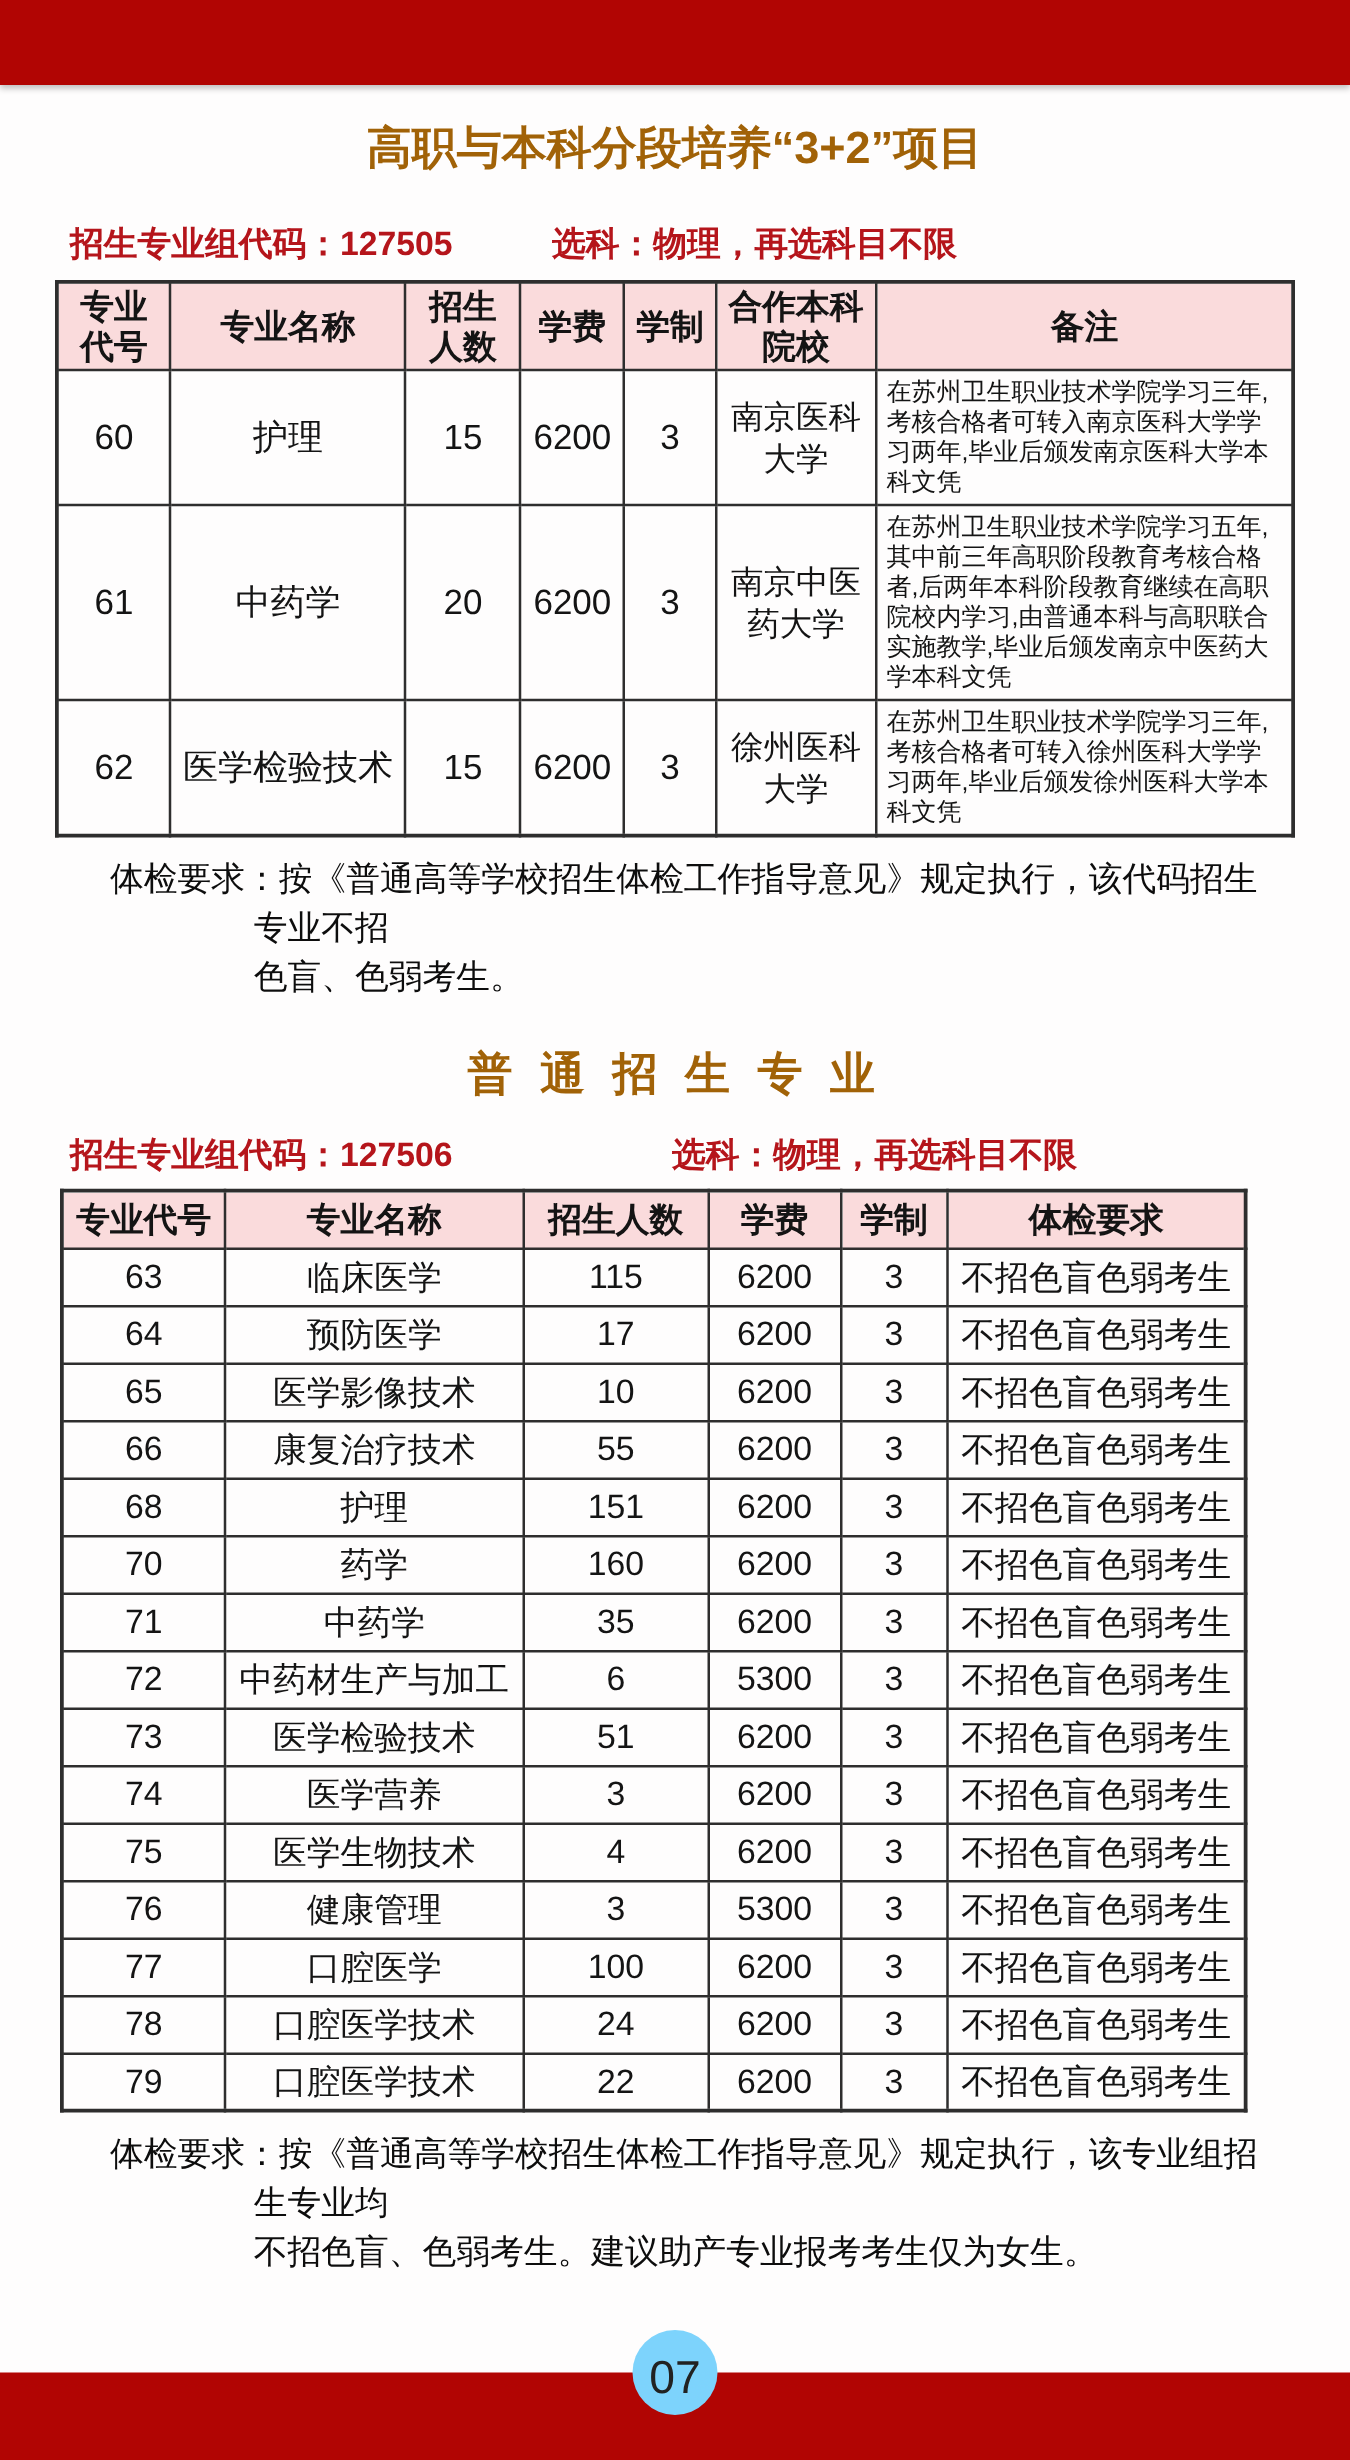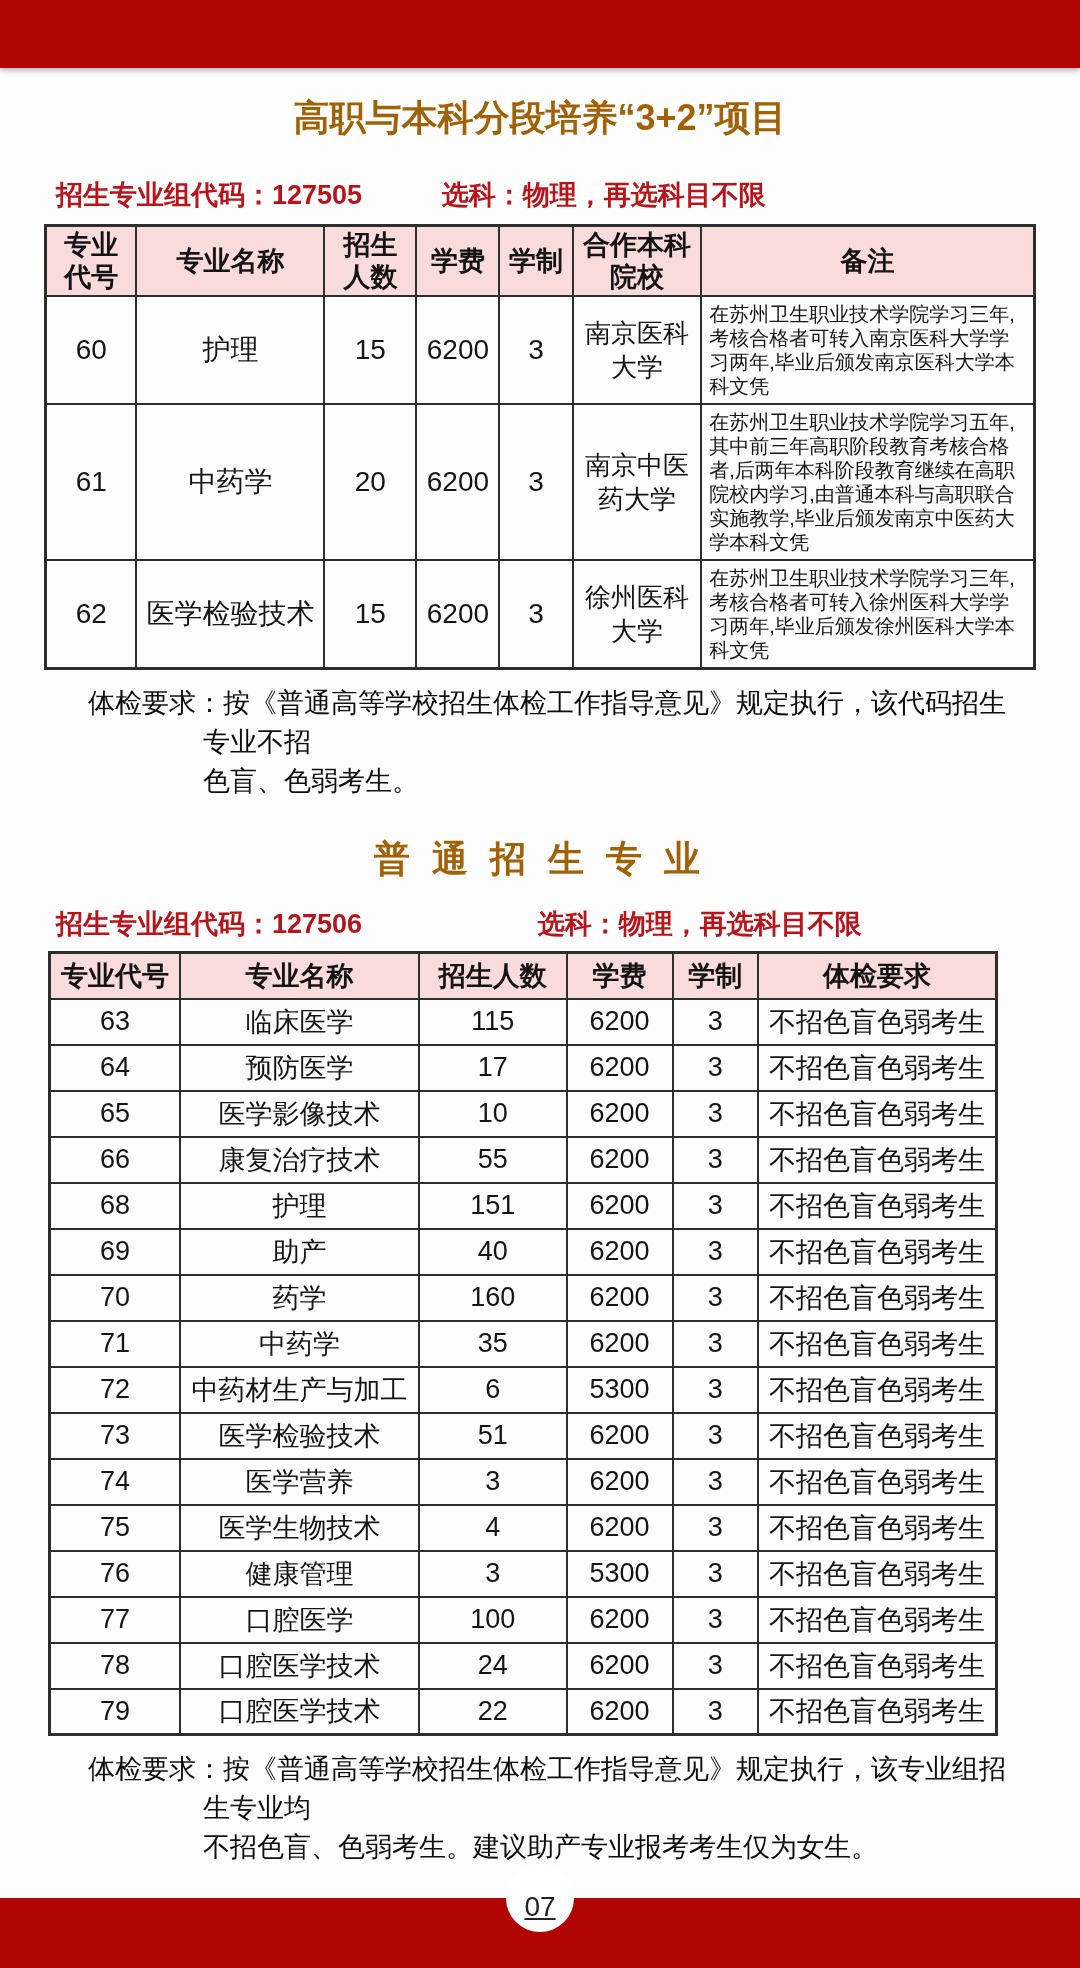--- a/index.html
+++ b/index.html
@@ -83,30 +83,29 @@
     position: absolute;
     left: 0; bottom: 0;
     width: 100%; height: 70px;
     background: #b10503;
   }
   .page-bubble {
     position: absolute;
     left: 50%; top: -34px;
     transform: translateX(-50%);
     width: 68px; height: 68px;
-    background: #ffffff;
+    background: #7dd3fc;
     border-radius: 50%;
     display: flex;
     align-items: flex-end;
     justify-content: center;
     padding-bottom: 9px;
-    font-size: 28px;
+    font-size: 37px;
     color: #222222;
     font-weight: normal;
-    text-decoration: underline;
   }
 </style>
 </head>
 <body>
 
 <div class="top-bar"></div>
 
 <div class="sec-title">高职与本科分段培养“3+2”项目</div>
 
 <div class="meta-row">
@@ -244,28 +243,20 @@
 
       <tr>
         <td>68</td>
         <td>护理</td>
         <td>151</td>
         <td>6200</td>
         <td>3</td>
         <td>不招色盲色弱考生</td>
       </tr>
 
-      <tr>
-        <td>69</td>
-        <td>助产</td>
-        <td>40</td>
-        <td>6200</td>
-        <td>3</td>
-        <td>不招色盲色弱考生</td>
-      </tr>
 
       <tr>
         <td>70</td>
         <td>药学</td>
         <td>160</td>
         <td>6200</td>
         <td>3</td>
         <td>不招色盲色弱考生</td>
       </tr>
 

